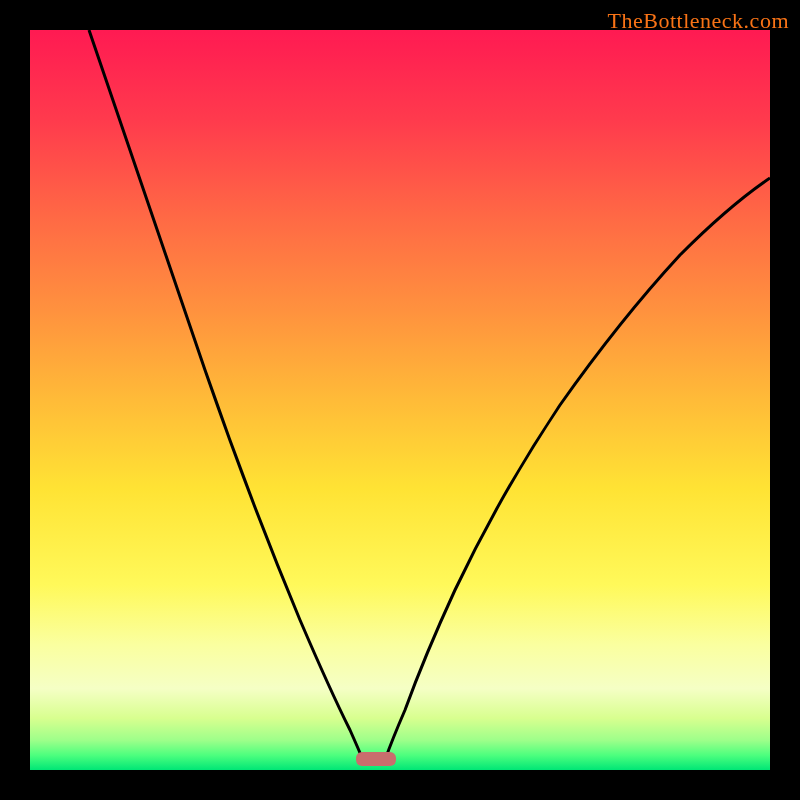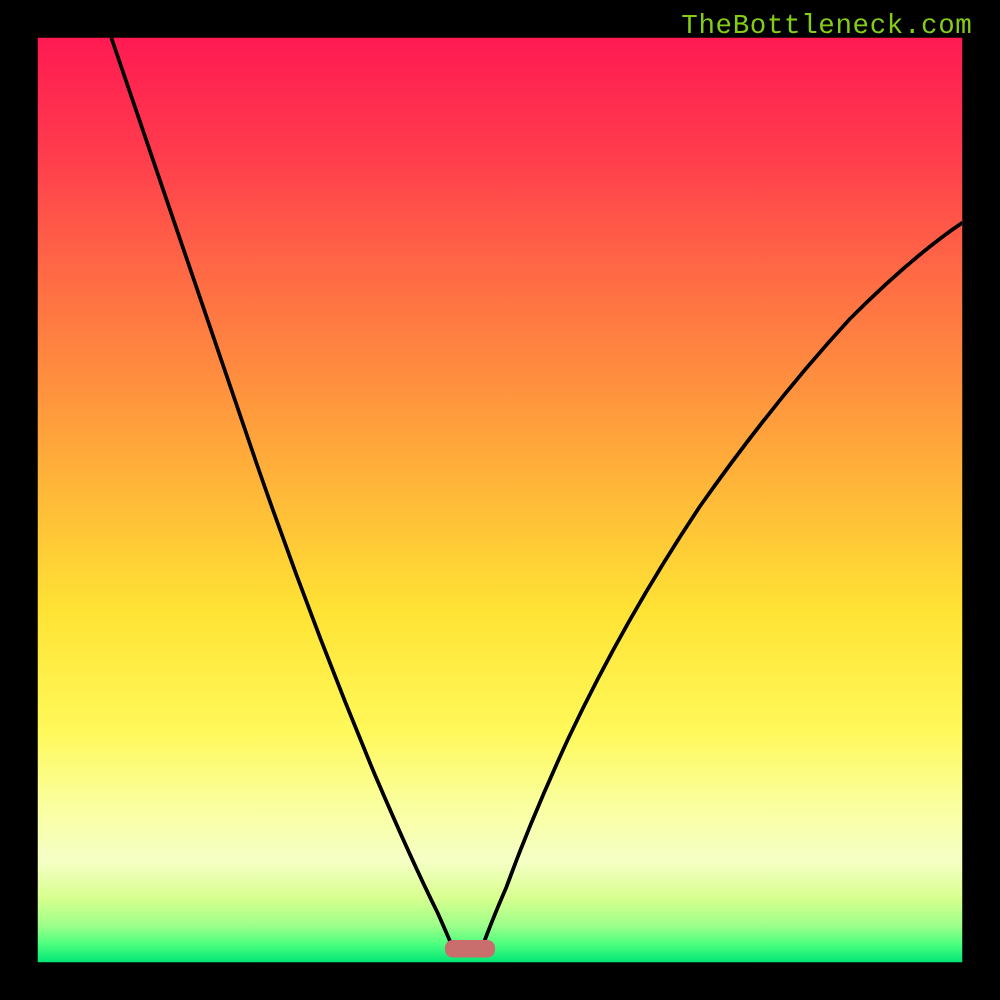--- a/index.html
+++ b/index.html
@@ -10,25 +10,25 @@
     body {
       width: 800px;
       height: 800px;
       background: #000;
       position: relative;
       font-family: Arial, sans-serif;
     }
     .watermark {
       position: absolute;
       top: 8px;
-      right: 22px;
-      color: #84cc16;
+      right: 11px;
+      color: #f97316;
       font-size: 22px;
       z-index: 100;
-      font-family: Liberation Mono, monospace;
+      font-family: Liberation Serif, serif;
       letter-spacing: 0.5px;
     }
     .chart-container {
       position: absolute;
       left: 30px;
       top: 30px;
       width: 740px;
       height: 740px;
     }
     .gradient-bg {

